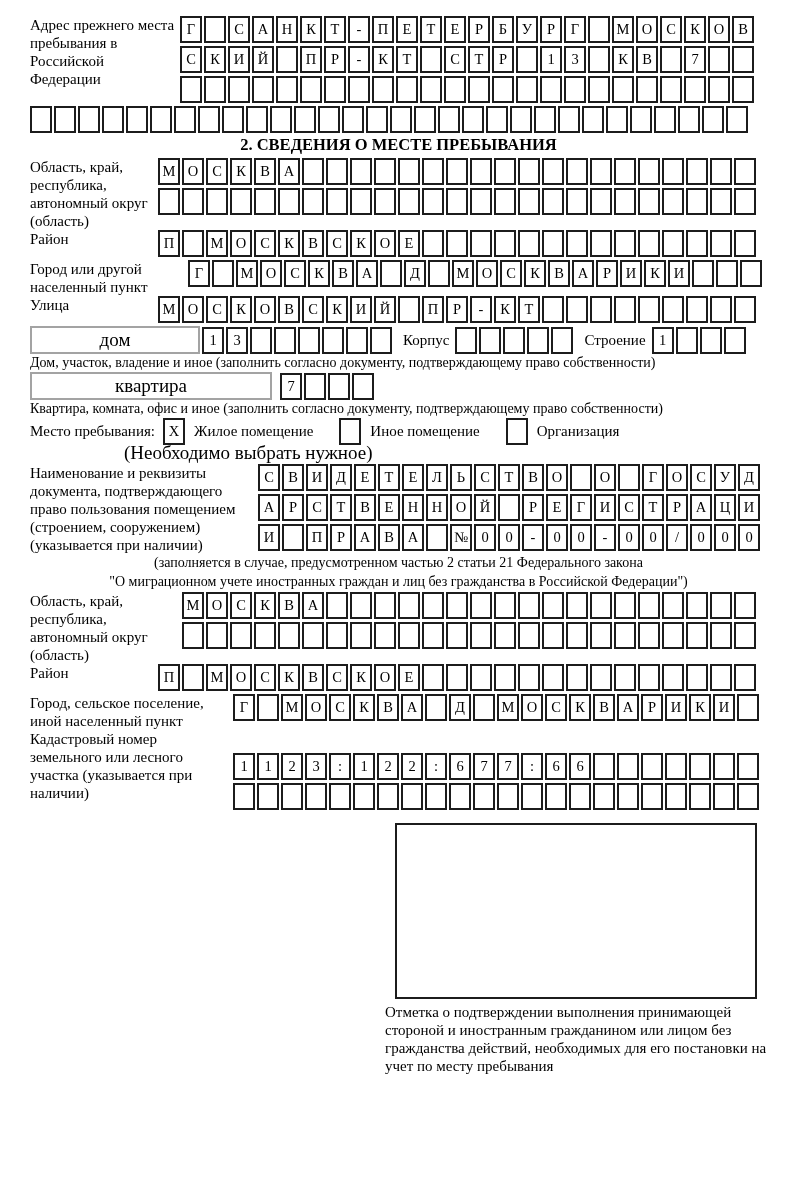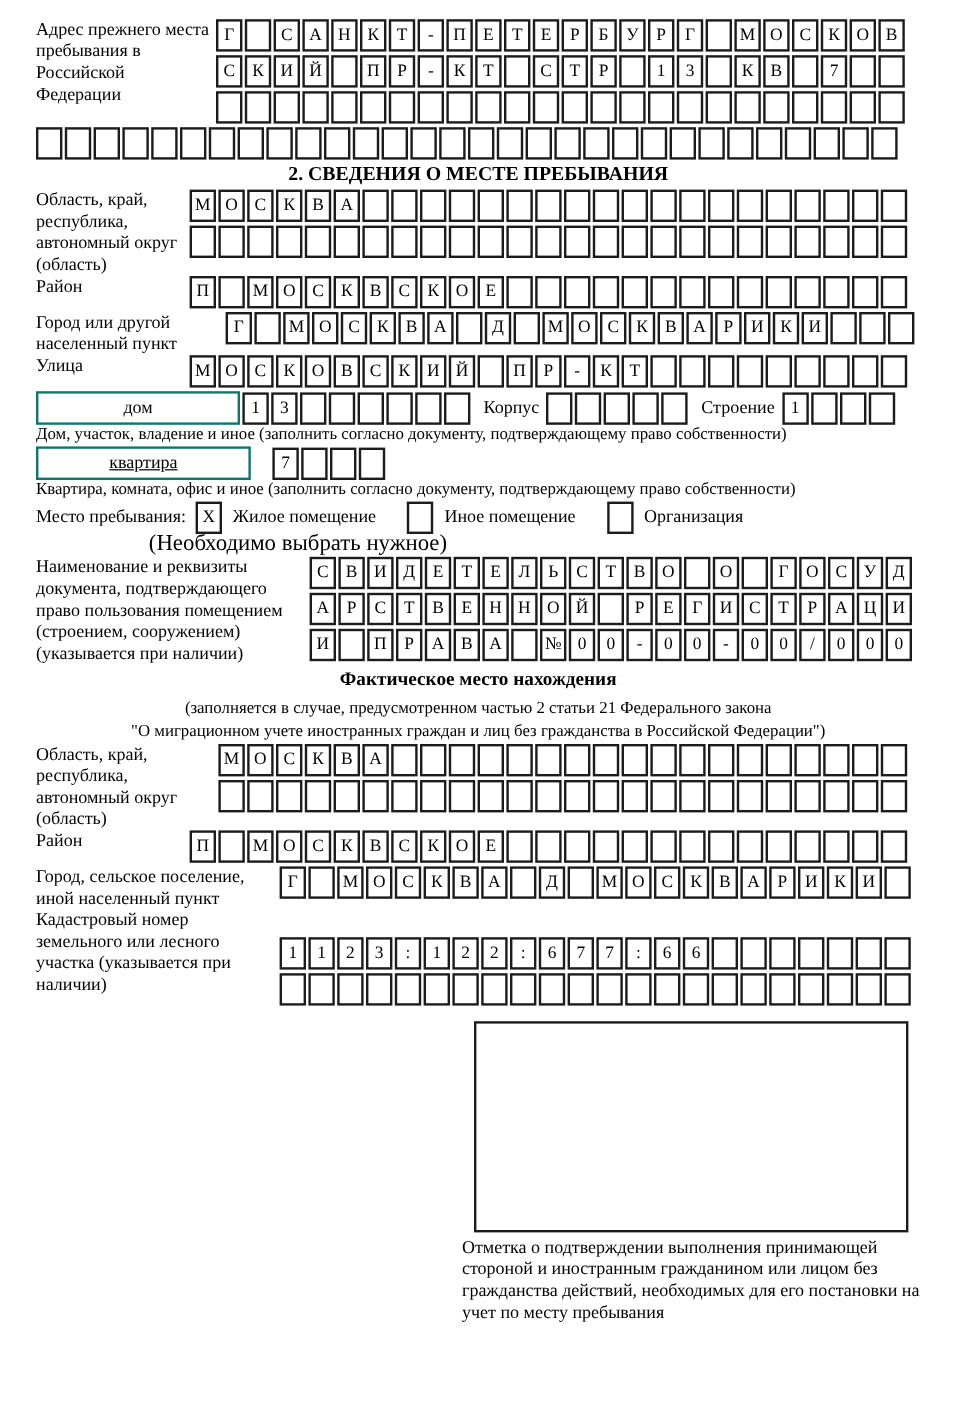--- a/index.html
+++ b/index.html
@@ -8,23 +8,23 @@
   .top-title{text-align:right;font-size:15.5px;line-height:18px;margin-bottom:24px;}
   .frow{display:flex;align-items:flex-start;}
   .flabel{font-size:15px;line-height:18px;flex-shrink:0;padding-right:4px;box-sizing:border-box;}
   .w128{width:128px;} .w150{width:150px;} .w158{width:158px;} .w228{width:228px;} .w152{width:152px;} .w203{width:203px;}
   .cellrow{white-space:nowrap;height:27px;margin-bottom:3px;}
   .cell{display:inline-block;box-sizing:border-box;width:22px;height:27px;border:2px solid #1c1c1c;margin-right:2px;text-align:center;font-size:14.5px;line-height:22px;vertical-align:top;background:#fff;}
   .note{font-size:14px;line-height:14px;margin-bottom:2px;}
   .center{text-align:center;}
   .sec-title{font-size:16.5px;font-weight:bold;text-align:center;line-height:18px;margin:0 0 4px 0;}
   .fact-title{font-size:16px;font-weight:bold;text-align:center;line-height:18px;margin:4px 0 6px 0;}
-  .wbox{box-sizing:border-box;border:2px solid #0f766e;height:28px;display:flex;align-items:center;justify-content:center;font-size:15px;background:#fff;flex-shrink:0;}
+  .wbox{box-sizing:border-box;border:2px solid #a3a3a3;height:28px;display:flex;align-items:center;justify-content:center;font-size:19px;background:#fff;flex-shrink:0;}
   .dom-box{width:170px;margin-right:2px;}
-  .kv-box{width:179px;margin-right:18px;text-decoration:underline;}
+  .kv-box{width:242px;margin-right:8px;}
   .hrow{display:flex;align-items:center;height:28px;margin-bottom:2px;}
   .inl-label{font-size:15px;padding:0 6px 0 9px;white-space:nowrap;}
   .cbx{display:inline-block;box-sizing:border-box;width:22px;height:27px;border:2px solid #1c1c1c;text-align:center;font-size:14.5px;line-height:22px;vertical-align:middle;flex-shrink:0;}
   .mesto{display:flex;align-items:center;height:27px;margin:1px 0 1px 0;font-size:15px;}
   .mesto-label{padding-right:8px;white-space:nowrap;}
   .opt-label{padding:0 26px 0 9px;white-space:nowrap;}
   .mesto-note{font-size:19px;line-height:14px;margin:1px 0 4px 94px;}
   .kad-cells{margin-top:23px;}
   .stamp-wrap{margin-left:355px;width:385px;margin-top:10px;}
   .stamp-box{box-sizing:border-box;margin-left:10px;width:362px;height:176px;border:2px solid #1c1c1c;background:#fff;}
@@ -105,21 +105,20 @@
 
   <div class="frow">
     <div class="flabel w228">Наименование и реквизиты документа, подтверждающего право пользования помещением (строением, сооружением) (указывается при наличии)</div>
     <div>
       <div class="cellrow"><span class="cell">С</span><span class="cell">В</span><span class="cell">И</span><span class="cell">Д</span><span class="cell">Е</span><span class="cell">Т</span><span class="cell">Е</span><span class="cell">Л</span><span class="cell">Ь</span><span class="cell">С</span><span class="cell">Т</span><span class="cell">В</span><span class="cell">О</span><span class="cell"></span><span class="cell">О</span><span class="cell"></span><span class="cell">Г</span><span class="cell">О</span><span class="cell">С</span><span class="cell">У</span><span class="cell">Д</span></div>
       <div class="cellrow"><span class="cell">А</span><span class="cell">Р</span><span class="cell">С</span><span class="cell">Т</span><span class="cell">В</span><span class="cell">Е</span><span class="cell">Н</span><span class="cell">Н</span><span class="cell">О</span><span class="cell">Й</span><span class="cell"></span><span class="cell">Р</span><span class="cell">Е</span><span class="cell">Г</span><span class="cell">И</span><span class="cell">С</span><span class="cell">Т</span><span class="cell">Р</span><span class="cell">А</span><span class="cell">Ц</span><span class="cell">И</span></div>
       <div class="cellrow"><span class="cell">И</span><span class="cell"></span><span class="cell">П</span><span class="cell">Р</span><span class="cell">А</span><span class="cell">В</span><span class="cell">А</span><span class="cell"></span><span class="cell">№</span><span class="cell">0</span><span class="cell">0</span><span class="cell">-</span><span class="cell">0</span><span class="cell">0</span><span class="cell">-</span><span class="cell">0</span><span class="cell">0</span><span class="cell">/</span><span class="cell">0</span><span class="cell">0</span><span class="cell">0</span></div>
     </div>
   </div>
 
-  <div class="fact-title">Фактическое место нахождения</div>
   <div class="note center" style="line-height:17px;">(заполняется в случае, предусмотренном частью 2 статьи 21 Федерального закона</div>
   <div class="note center mb2" style="line-height:17px;">"О миграционном учете иностранных граждан и лиц без гражданства в Российской Федерации")</div>
 
   <div class="frow">
     <div class="flabel w152">Область, край, республика, автономный округ (область)</div>
     <div>
       <div class="cellrow"><span class="cell">М</span><span class="cell">О</span><span class="cell">С</span><span class="cell">К</span><span class="cell">В</span><span class="cell">А</span><span class="cell"></span><span class="cell"></span><span class="cell"></span><span class="cell"></span><span class="cell"></span><span class="cell"></span><span class="cell"></span><span class="cell"></span><span class="cell"></span><span class="cell"></span><span class="cell"></span><span class="cell"></span><span class="cell"></span><span class="cell"></span><span class="cell"></span><span class="cell"></span><span class="cell"></span><span class="cell"></span></div>
       <div class="cellrow"><span class="cell"></span><span class="cell"></span><span class="cell"></span><span class="cell"></span><span class="cell"></span><span class="cell"></span><span class="cell"></span><span class="cell"></span><span class="cell"></span><span class="cell"></span><span class="cell"></span><span class="cell"></span><span class="cell"></span><span class="cell"></span><span class="cell"></span><span class="cell"></span><span class="cell"></span><span class="cell"></span><span class="cell"></span><span class="cell"></span><span class="cell"></span><span class="cell"></span><span class="cell"></span><span class="cell"></span></div>
     </div>
   </div>

